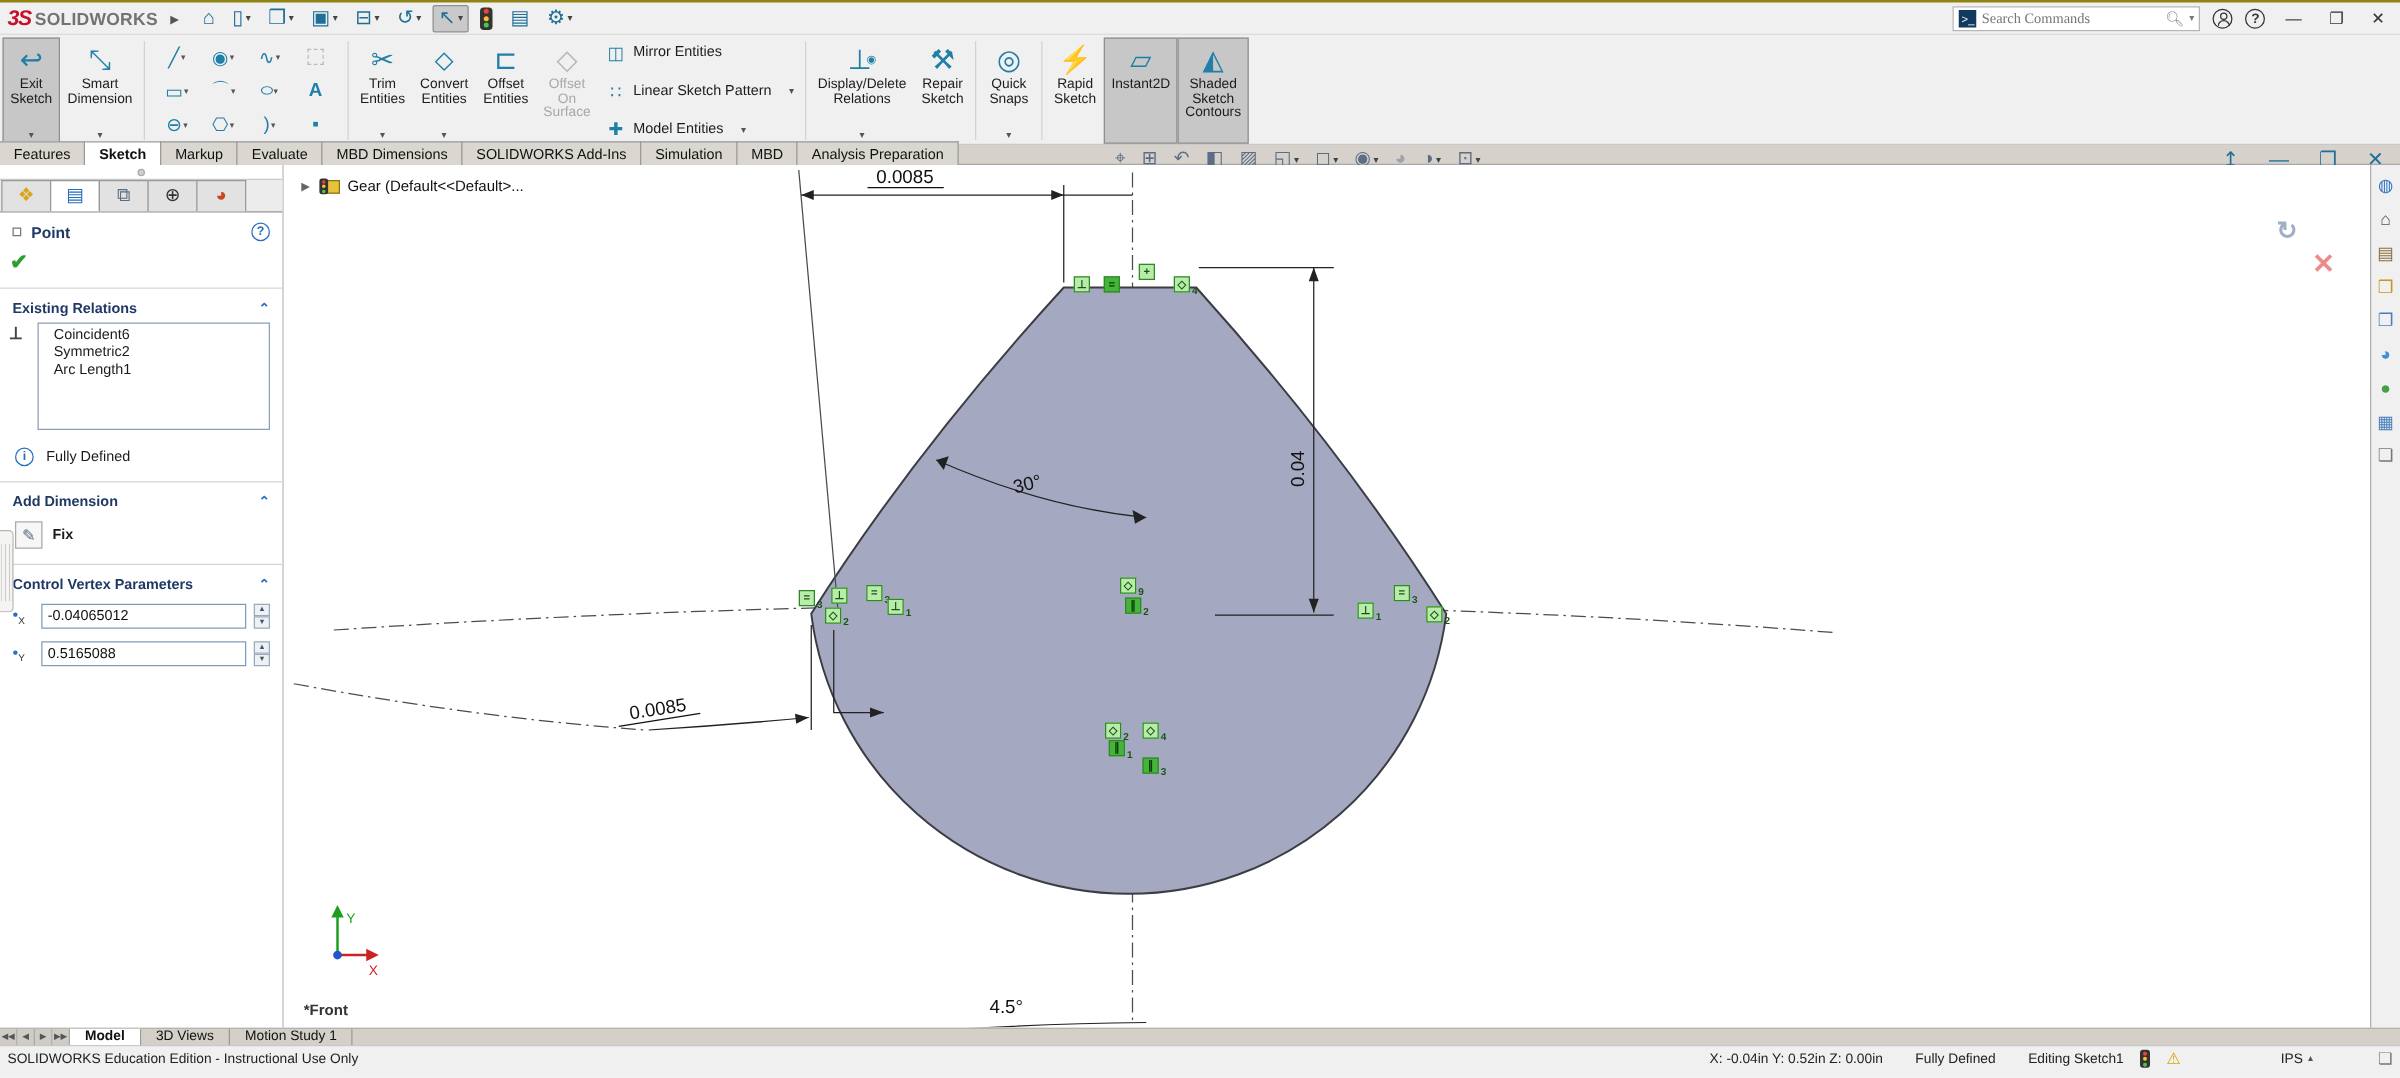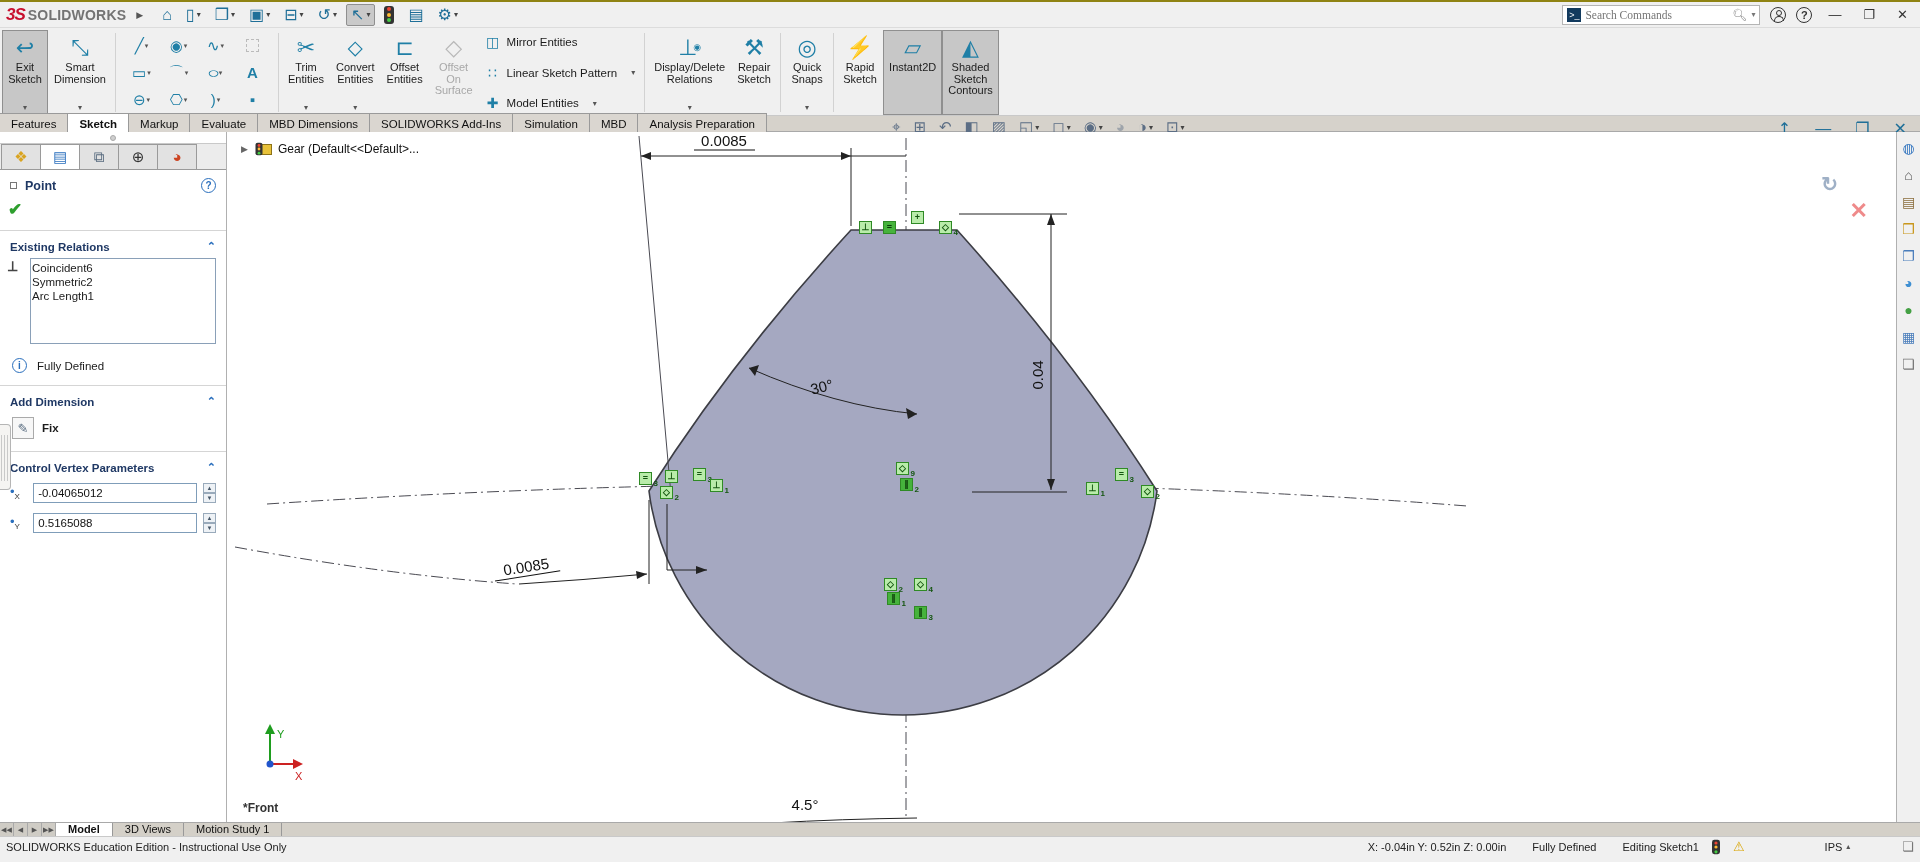--- a/index.html
+++ b/index.html
@@ -71,21 +71,21 @@
   .phead b{color:#1f3864;font-size:12.5px;}
   .circle-q{margin-left:auto;width:15px;height:15px;border:1.4px solid #2a6fbd;border-radius:50%;color:#2a6fbd;font-size:10px;line-height:13px;text-align:center;font-weight:bold;}
   .checkrow{padding:2px 10px 8px 8px;}
   .checkrow b{color:#2e9f2e;font-size:17px;}
   .pdiv{height:1px;background:#d5d5d5;margin:2px 0;}
   .psection{display:flex;align-items:center;padding:7px 10px 5px 10px;}
   .psection b{color:#1f3864;font-size:11.5px;}
   .psection .chev{margin-left:auto;color:#2a6fbd;font-size:11px;font-weight:bold;}
   .relrow{display:flex;padding:0 10px 6px 8px;gap:6px;}
   .relrow .ric2{color:#444;font-size:14px;width:16px;font-weight:bold;}
-  .listbox{flex:1;border:1px solid #8aa0b8;height:86px;padding:2px 1px;line-height:14px;background:#fff;}
+  .listbox{flex:1;border:1px solid #8aa0b8;height:86px;padding:2px 12px;line-height:14px;background:#fff;}
   .inforow{display:flex;align-items:center;gap:10px;padding:8px 10px 10px 12px;}
   .circle-i{width:15px;height:15px;border:1.4px solid #2a6fbd;border-radius:50%;color:#2a6fbd;font-size:10px;line-height:13px;text-align:center;font-weight:bold;font-style:normal;}
   .fixrow{display:flex;align-items:center;gap:8px;padding:4px 10px 10px 12px;}
   .fixbox{width:22px;height:22px;border:1px solid #aaa;display:flex;align-items:center;justify-content:center;color:#5a6d80;font-size:13px;background:#f7f7f7;}
   .fixrow b{font-size:11.5px;}
   .paramrow{display:flex;align-items:center;gap:6px;padding:4px 10px 6px 10px;}
   .pic{width:20px;color:#333;font-size:11px;} .pic u{text-decoration:none;font-size:8px;vertical-align:sub;} .pic s{text-decoration:none;color:#2a6fbd;font-size:13px;}
   .paramrow input{flex:1;height:20px;border:1px solid #7f9db9;font-size:11.5px;padding:0 4px;font-family:"Liberation Sans",sans-serif;color:#111;}
   .spin{display:flex;flex-direction:column;width:15px;}
   .spin i{height:10px;border:1px solid #9ab;background:#eef2f6;color:#456;font-size:6px;line-height:8px;text-align:center;font-style:normal;}

